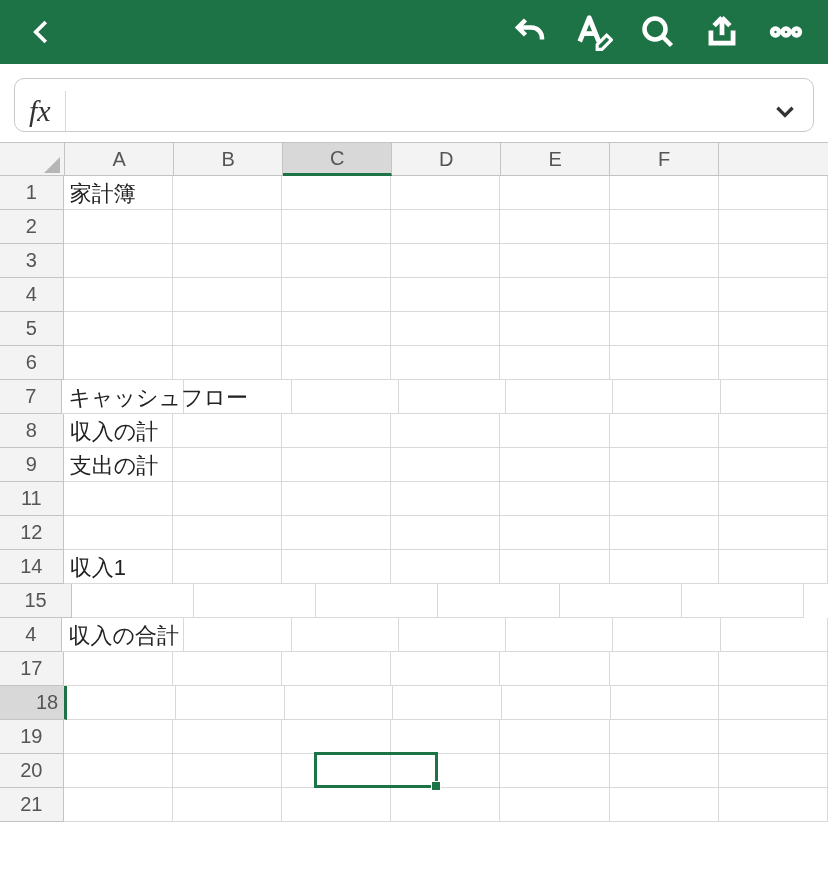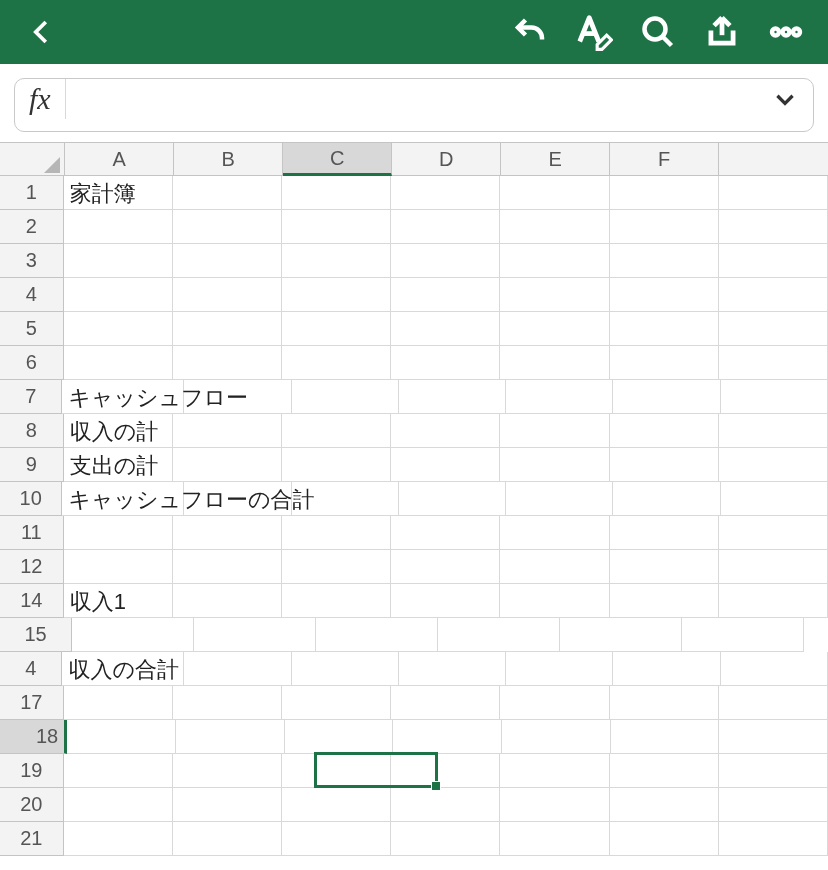--- a/index.html
+++ b/index.html
@@ -25,21 +25,21 @@
   
   .fx-wrap {
     padding: 14px 14px 10px 14px;
     background:#fff;
   }
   .fx-bar {
     height: 54px;
     border:1px solid #c9c9c9;
     border-radius:10px;
     display:flex;
-    align-items:flex-start;
+    align-items:flex-end;
     padding:0 8px 0 14px;
     background:#fff;
   }
   .fx-label {
     font-family: "Times New Roman", Georgia, serif;
     font-style: italic;
     font-size: 30px;
     color:#333;
     padding-right:14px;
     border-right:1px solid #d9d9d9;
@@ -307,30 +307,20 @@
         <div class="row-h">9</div>
         <div class="cell overflow">支出の計</div>
         <div class="cell"></div>
         <div class="cell"></div>
         <div class="cell"></div>
         <div class="cell"></div>
         <div class="cell"></div>
         <div class="cell"></div>
       </div>
     <div class="row">
-        <div class="row-h">10</div>
-        <div class="cell overflow">キャッシュフローの合計</div>
-        <div class="cell"></div>
-        <div class="cell"></div>
-        <div class="cell"></div>
-        <div class="cell"></div>
-        <div class="cell"></div>
-        <div class="cell"></div>
-      </div>
-    <div class="row">
         <div class="row-h">11</div>
         <div class="cell"></div>
         <div class="cell"></div>
         <div class="cell"></div>
         <div class="cell"></div>
         <div class="cell"></div>
         <div class="cell"></div>
         <div class="cell"></div>
       </div>
     <div class="row">

